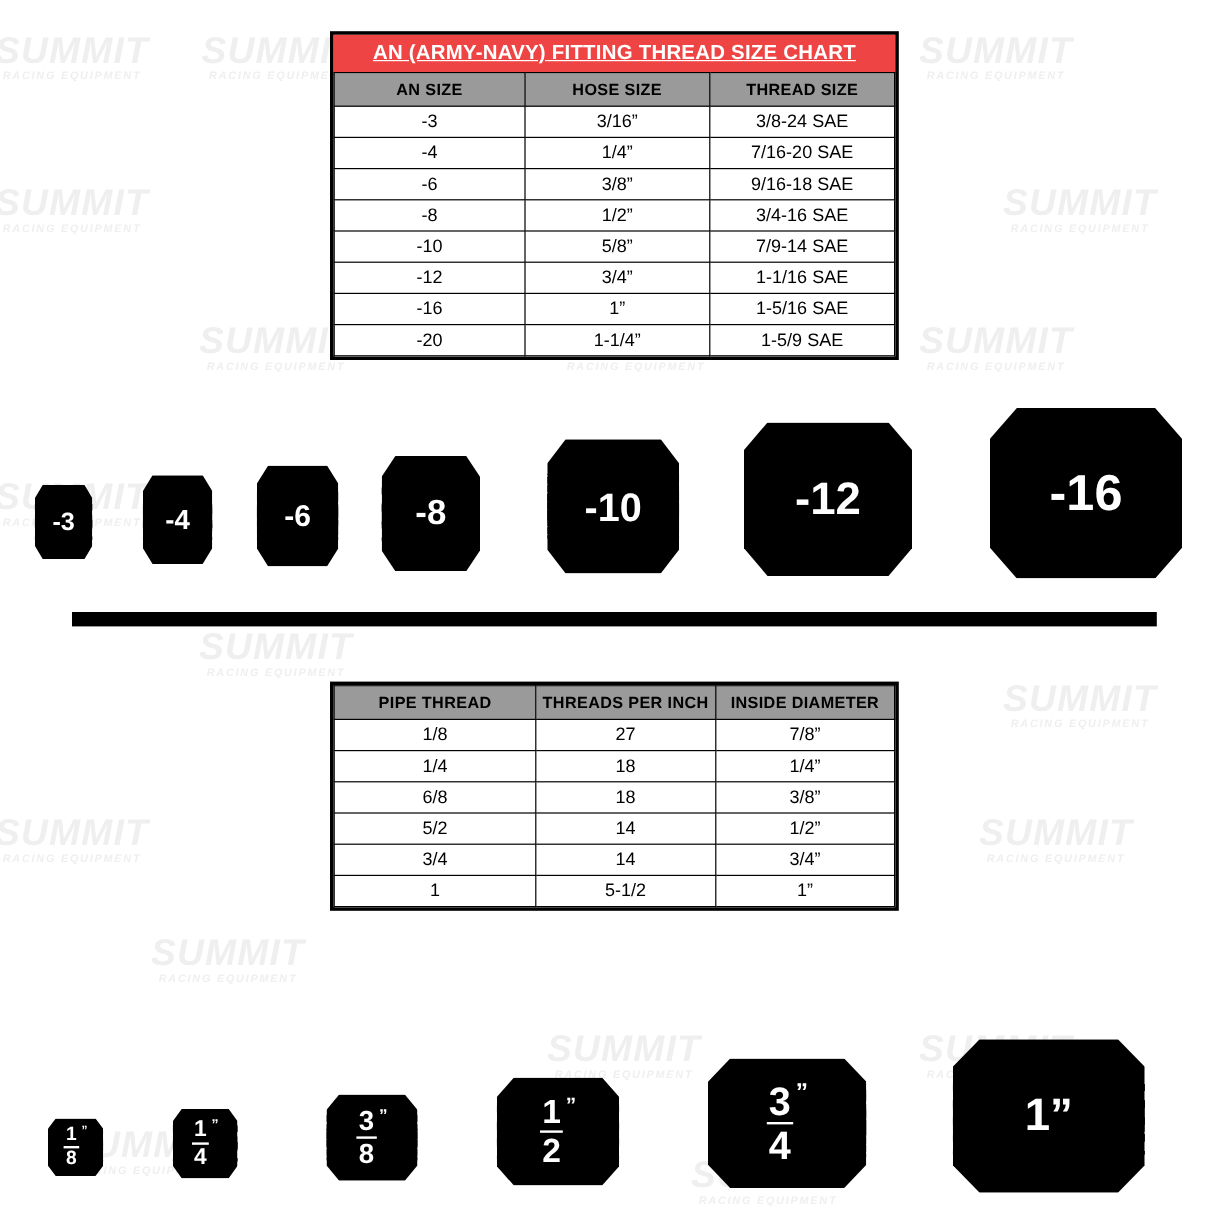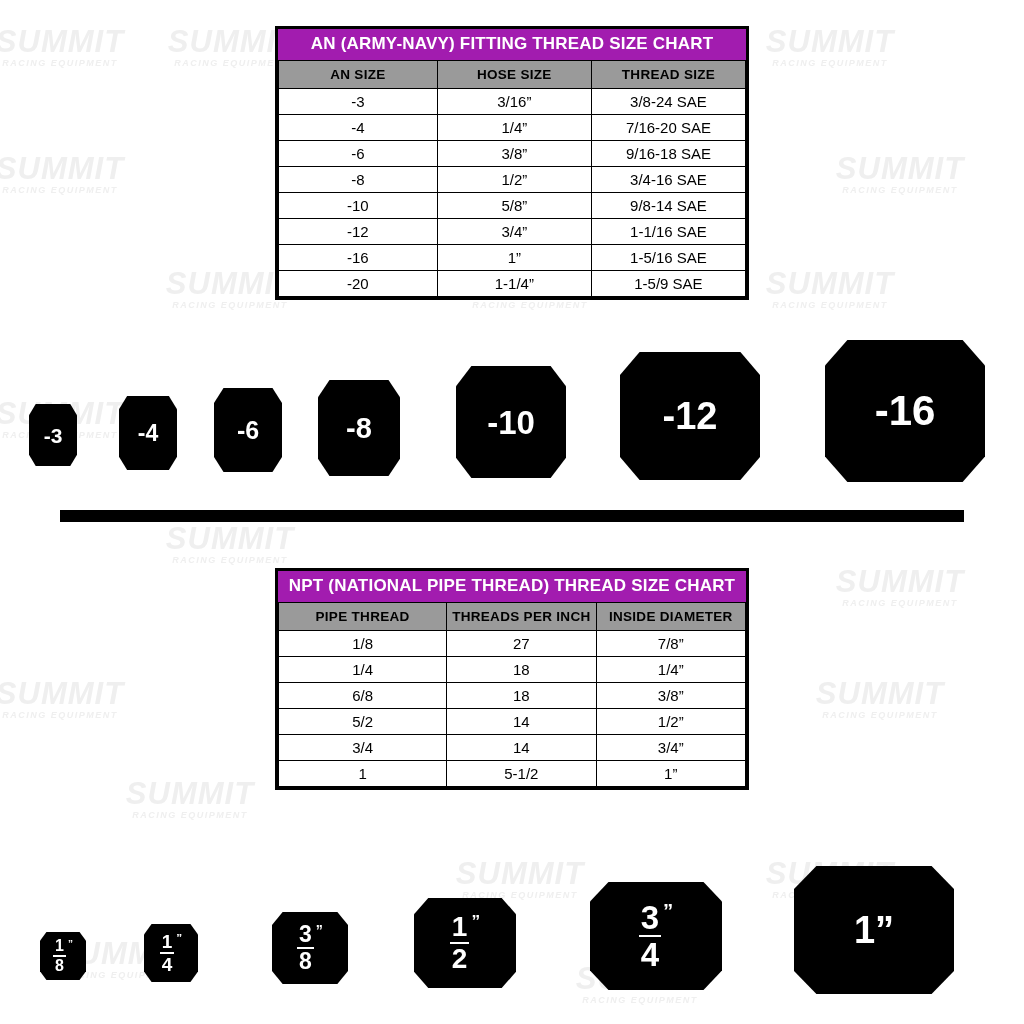--- a/index.html
+++ b/index.html
@@ -57,28 +57,29 @@
   }
 
   
   .chart {
     position: absolute;
     border: 3px solid #000;
     background: #fff;
     box-sizing: border-box;
   }
   .chart-title {
-    background: #a21caf;
+    background: #ef4444;
     color: #fff;
     text-align: center;
     font-weight: bold;
     font-size: 17px;
     letter-spacing: 0.2px;
     padding: 5px 0 6px;
     font-stretch: condensed;
+    text-decoration: underline;
   }
   table.grid {
     border-collapse: collapse;
     width: 100%;
     table-layout: fixed;
   }
   table.grid th {
     background: #9a9a9a;
     color: #000;
     font-weight: bold;
@@ -309,21 +310,21 @@
           <td>9/16-18 SAE</td>
         </tr>
         <tr>
           <td>-8</td>
           <td>1/2”</td>
           <td>3/4-16 SAE</td>
         </tr>
         <tr>
           <td>-10</td>
           <td>5/8”</td>
-          <td>9/8-14 SAE</td>
+          <td>7/9-14 SAE</td>
         </tr>
         <tr>
           <td>-12</td>
           <td>3/4”</td>
           <td>1-1/16 SAE</td>
         </tr>
         <tr>
           <td>-16</td>
           <td>1”</td>
           <td>1-5/16 SAE</td>
@@ -417,21 +418,20 @@
         </span>
       <span class="tail right" style="width:38px; height:70px;">
           <span class="tail-inner" style="height:30px;"></span>
         </span>
     </div>
   </div>
 
   <div id="divider"></div>
 
   <div class="chart" id="npt-chart">
-    <div class="chart-title">NPT (NATIONAL PIPE THREAD) THREAD SIZE CHART</div>
     <table class="grid">
       <colgroup>
           <col class="c1">
           <col>
           <col>
         </colgroup>
       <thead>
         <tr>
           <th>PIPE THREAD</th>
           <th>THREADS PER INCH</th>

